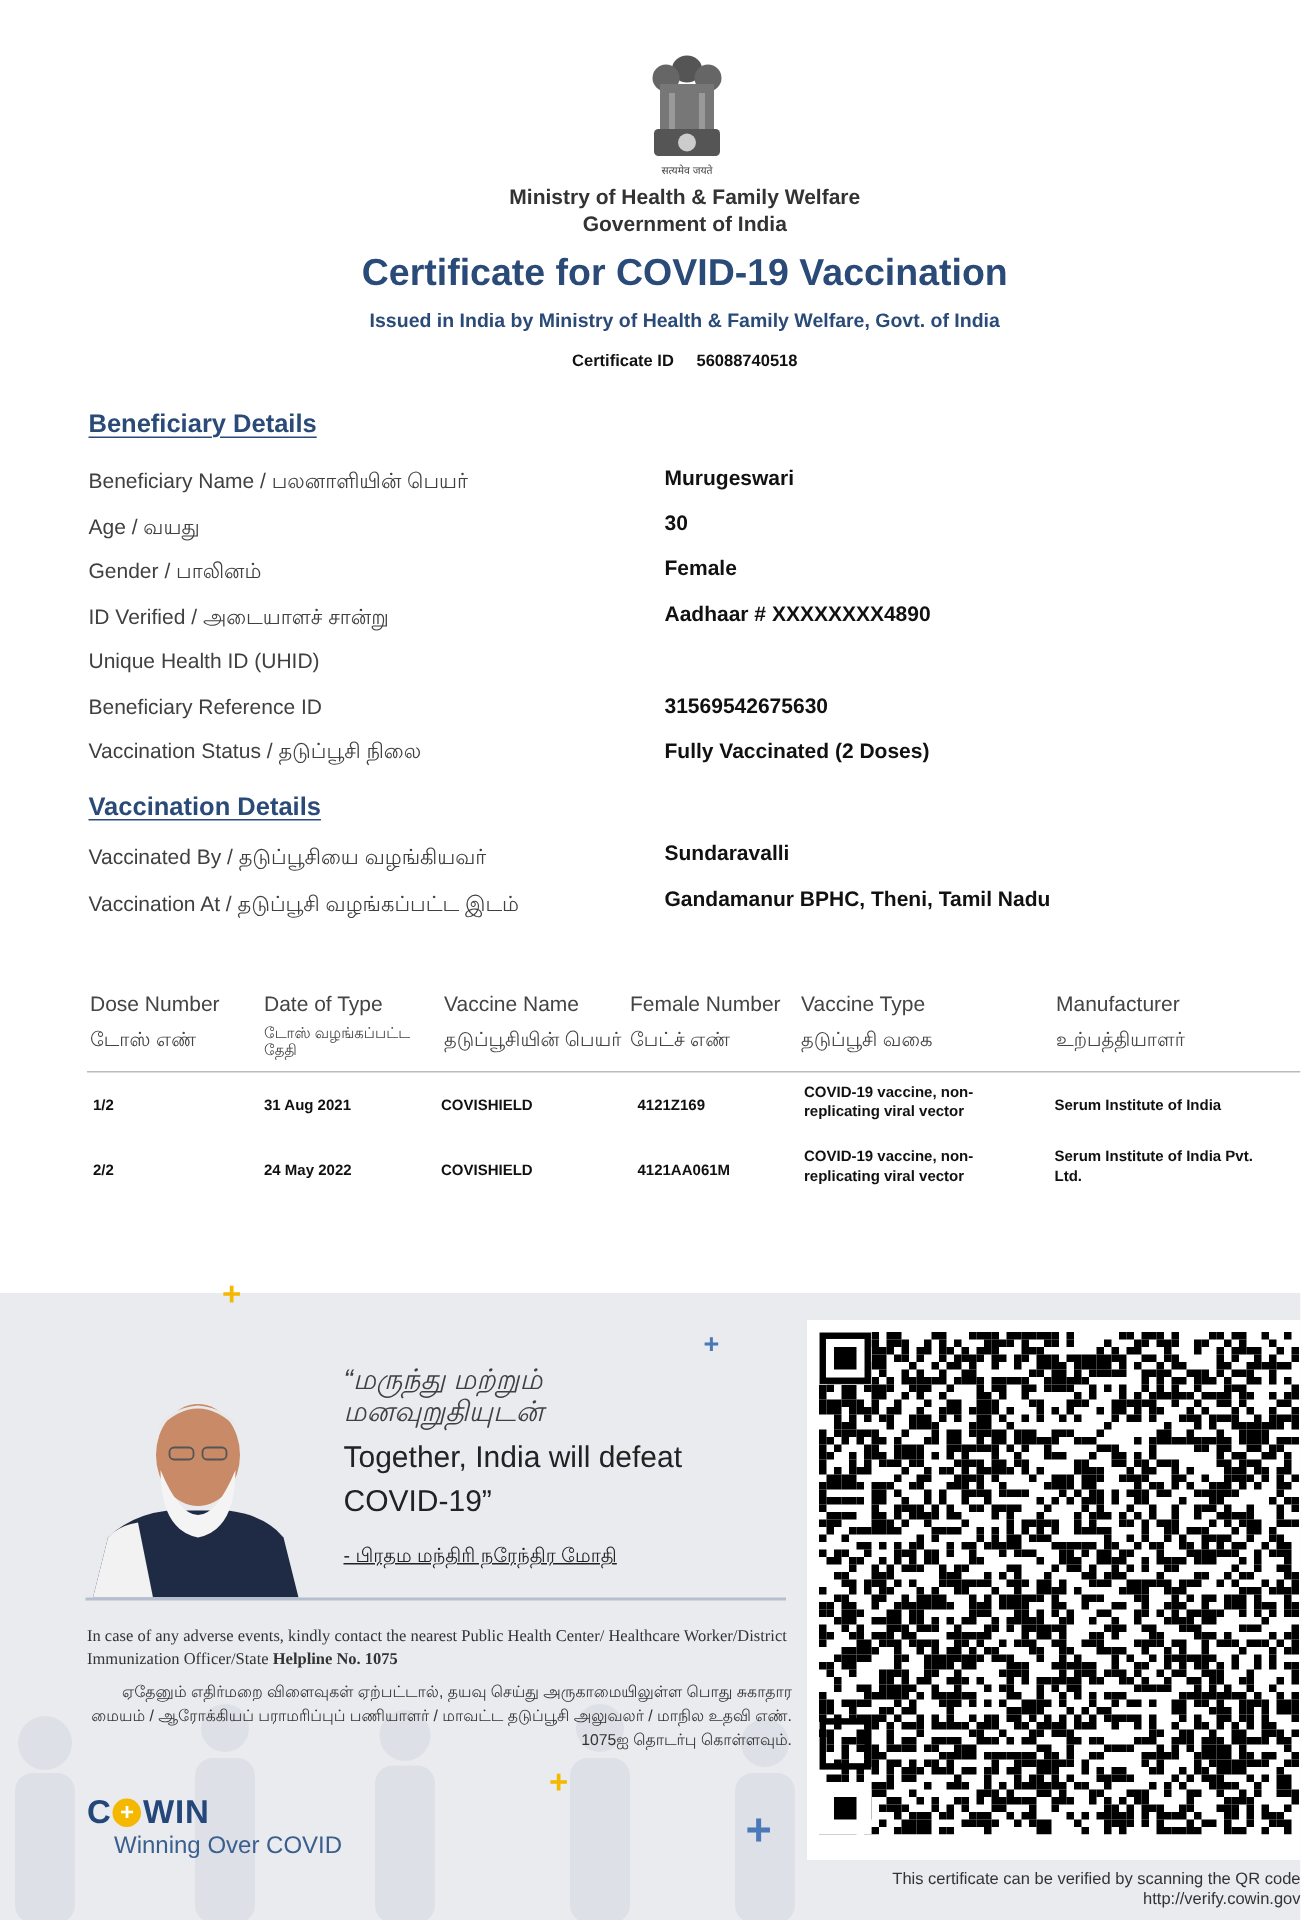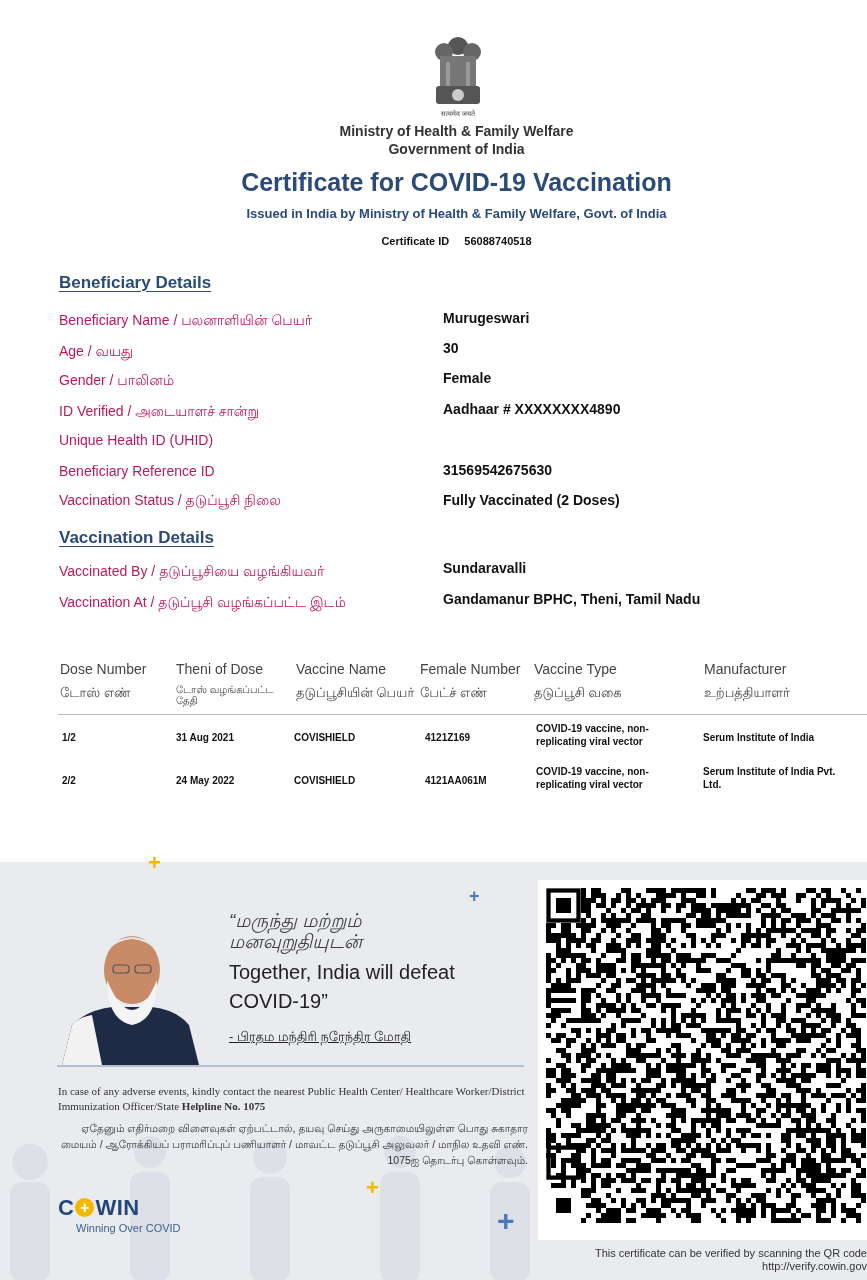--- a/index.html
+++ b/index.html
@@ -5,37 +5,37 @@
   html, body { margin:0; padding:0; }
   body { width:867px; height:1280px; overflow:hidden; background:#ffffff; font-family:"Liberation Sans", sans-serif; color:#222; position:relative; }
   .abs { position:absolute; }
   .emblem { left:430px; top:32px; width:56px; height:88px; }
   .ministry { left:0; width:913px; top:122px; text-align:center; font-weight:bold; font-size:14px; color:#333; line-height:18px; }
   .title { left:0; width:913px; top:168px; text-align:center; font-weight:bold; font-size:25px; color:#2a4a78; }
   .subtitle { left:0; width:913px; top:206px; text-align:center; font-weight:bold; font-size:13px; color:#2a4a78; }
   .certid { left:0; width:913px; top:235px; text-align:center; font-weight:bold; font-size:11px; color:#111; }
   .certid span { margin:0 6px;text-align:right; }
   .section-h { left:59px; font-size:17px; font-weight:bold; color:#2a4a78; text-decoration:underline; text-underline-offset:3px; }
-  .lbl { left:59px; font-size:14px; color:#be185d; }
+  .lbl { left:59px; font-size:14px; color:#404040; }
   .val { left:443px; font-size:14px; font-weight:bold; color:#111; }
   .th1 { font-size:14px; color:#444; top:661px; }
   .th2 { font-size:13px; color:#444; top:686px; line-height:13px; }
   .th2.small { font-size:10px; line-height:11px; top:684px; }
   .hline { left:58px; width:809px; top:714px; height:1px; background:#bbb; }
   .td { font-size:10px; font-weight:bold; color:#111; line-height:13px; }
   .footer { left:0; top:862px; width:867px; height:418px; background:#e9ebee; overflow:hidden; }
   .plus { font-weight:bold; line-height:1; }
   .quote-ta { left:229px; top:910px; font-size:19px; color:#404040; line-height:21px;font-style:italic; }
   .quote-en { left:229px; top:958px; font-size:20px; color:#222; line-height:29px; }
   .attrib { left:229px; top:1029px; font-size:13px; color:#222;text-decoration:underline; }
   .quote-line { left:57px; top:1065px; width:467px; height:2px; background:#b6bfd0; }
   .note-en { left:58px; top:1084px; width:470px; font-size:11px; color:#333; line-height:15px;font-family:Liberation Serif, serif; }
   .note-ta { left:58px; top:1120px; width:470px; font-size:10.5px; color:#333; line-height:16px;text-align:right; }
   .cowin { left:58px; top:1195px; font-size:22px; font-weight:bold; color:#23477a; letter-spacing:0.5px; }
-  .cowin-sub { left:76px; top:1222px; font-size:11px; color:#3a5f8f; }
+  .cowin-sub { left:76px; top:1222px; font-size:16px; color:#3a5f8f; }
   .qrbox { left:538px; top:880px; width:340px; height:360px; background:#fff; }
   .verify { left:540px; top:1247px; width:327px; text-align:right; font-size:11px; color:#333; line-height:13px; white-space:nowrap; }
 </style>
 </head>
 <body>
 
 <div class="abs emblem">
   <svg width="56" height="88" viewBox="0 0 56 88">
     <ellipse cx="28" cy="14" rx="10" ry="9" fill="#555"></ellipse>
     <ellipse cx="14" cy="20" rx="9" ry="9" fill="#666"></ellipse>
@@ -76,21 +76,21 @@
 <div class="abs val" style="top:492px">Fully Vaccinated (2 Doses)</div>
 
 <div class="abs section-h" style="top:528px">Vaccination Details</div>
 <div class="abs lbl" style="top:563px">Vaccinated By / தடுப்பூசியை வழங்கியவர்</div>
 <div class="abs val" style="top:560px">Sundaravalli</div>
 <div class="abs lbl" style="top:594px">Vaccination At / தடுப்பூசி வழங்கப்பட்ட இடம்</div>
 <div class="abs val" style="top:591px">Gandamanur BPHC, Theni, Tamil Nadu</div>
 
 <div>
   <div class="abs th1" style="left:60px">Dose Number</div>
-  <div class="abs th1" style="left:176px">Theni of Dose</div>
+  <div class="abs th1" style="left:176px">Date of Type</div>
   <div class="abs th1" style="left:296px">Vaccine Name</div>
   <div class="abs th1" style="left:420px">Female Number</div>
   <div class="abs th1" style="left:534px">Vaccine Type</div>
   <div class="abs th1" style="left:704px">Manufacturer</div>
 
   <div class="abs th2" style="left:60px">டோஸ் எண்</div>
   <div class="abs th2 small" style="left:176px;width:112px">டோஸ் வழங்கப்பட்ட தேதி</div>
   <div class="abs th2" style="left:296px">தடுப்பூசியின் பெயர்</div>
   <div class="abs th2" style="left:420px">பேட்ச் எண்</div>
   <div class="abs th2" style="left:534px">தடுப்பூசி வகை</div>

